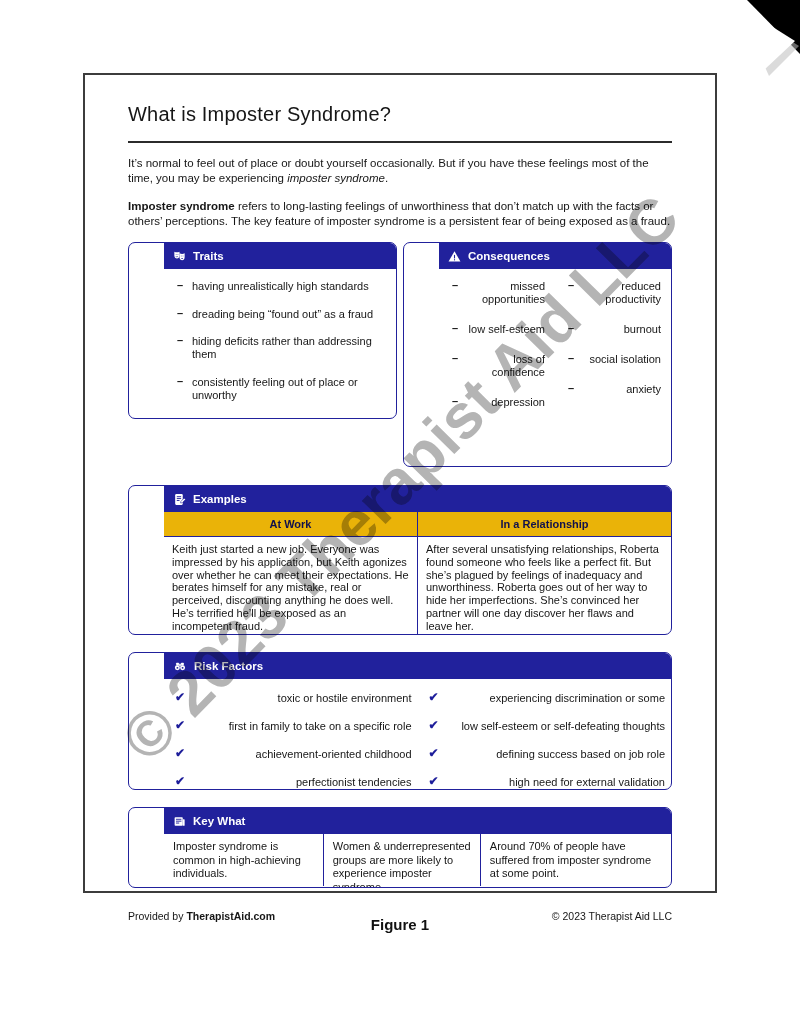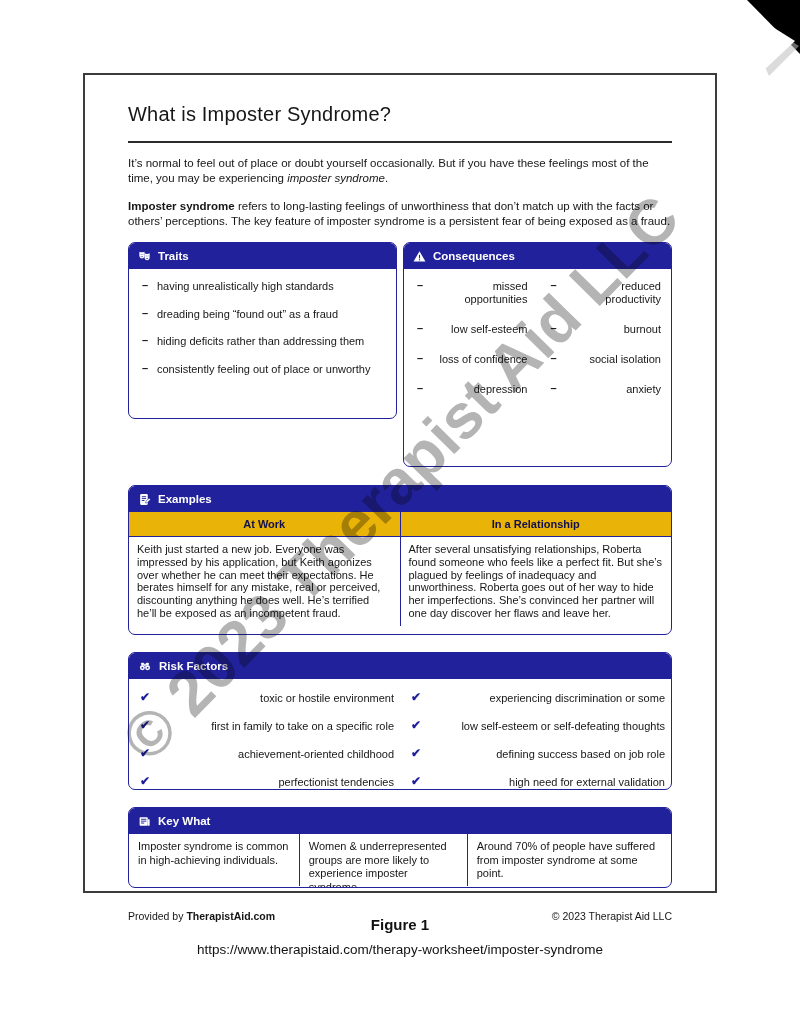--- a/index.html
+++ b/index.html
@@ -16,21 +16,21 @@
     padding:0 43px;z-index:1;
   }
   .page-title{font-size:20px;font-weight:normal;color:#161616;margin:28px 0 0 0;letter-spacing:.2px;}
   .title-rule{border:none;border-top:2px solid #2b2b2b;margin:15px 0 13px 0;}
   .intro{font-size:11.5px;line-height:15px;margin:0 0 13px 0;color:#161616;}
   .intro .it{font-style:italic;}
   .intro .bd{font-weight:bold;}
   
   .box{
     border:1.5px solid #21219c;border-radius:7px;background:#fff;
-    box-sizing:border-box;overflow:hidden;
+    box-sizing:border-box;overflow:hidden;padding-left:35px;
   }
   .box-header{
     background:#21219c;color:#ffffff;font-weight:bold;font-size:11.5px;
     padding:0 9px;height:26px;display:flex;align-items:center;gap:7px;
   }
   .box-header svg{flex:0 0 auto;}
   
   .row2{display:flex;gap:6px;}
   .box-traits{width:272px;height:177px;}
   .box-conseq{width:272px;height:225px;}
@@ -228,14 +228,13 @@
 
   <div class="page-footer">
     <div><span>Provided by </span><span class="brand">TherapistAid.com</span></div>
     <div>© 2023 Therapist Aid LLC</div>
   </div>
 
 </div>
 
 <div class="caption">
   <div class="fig">Figure 1</div>
-  <div class="url">https://www.therapistaid.com/therapy-worksheet/imposter-syndrome</div>
 </div>
 
 </body></html>

